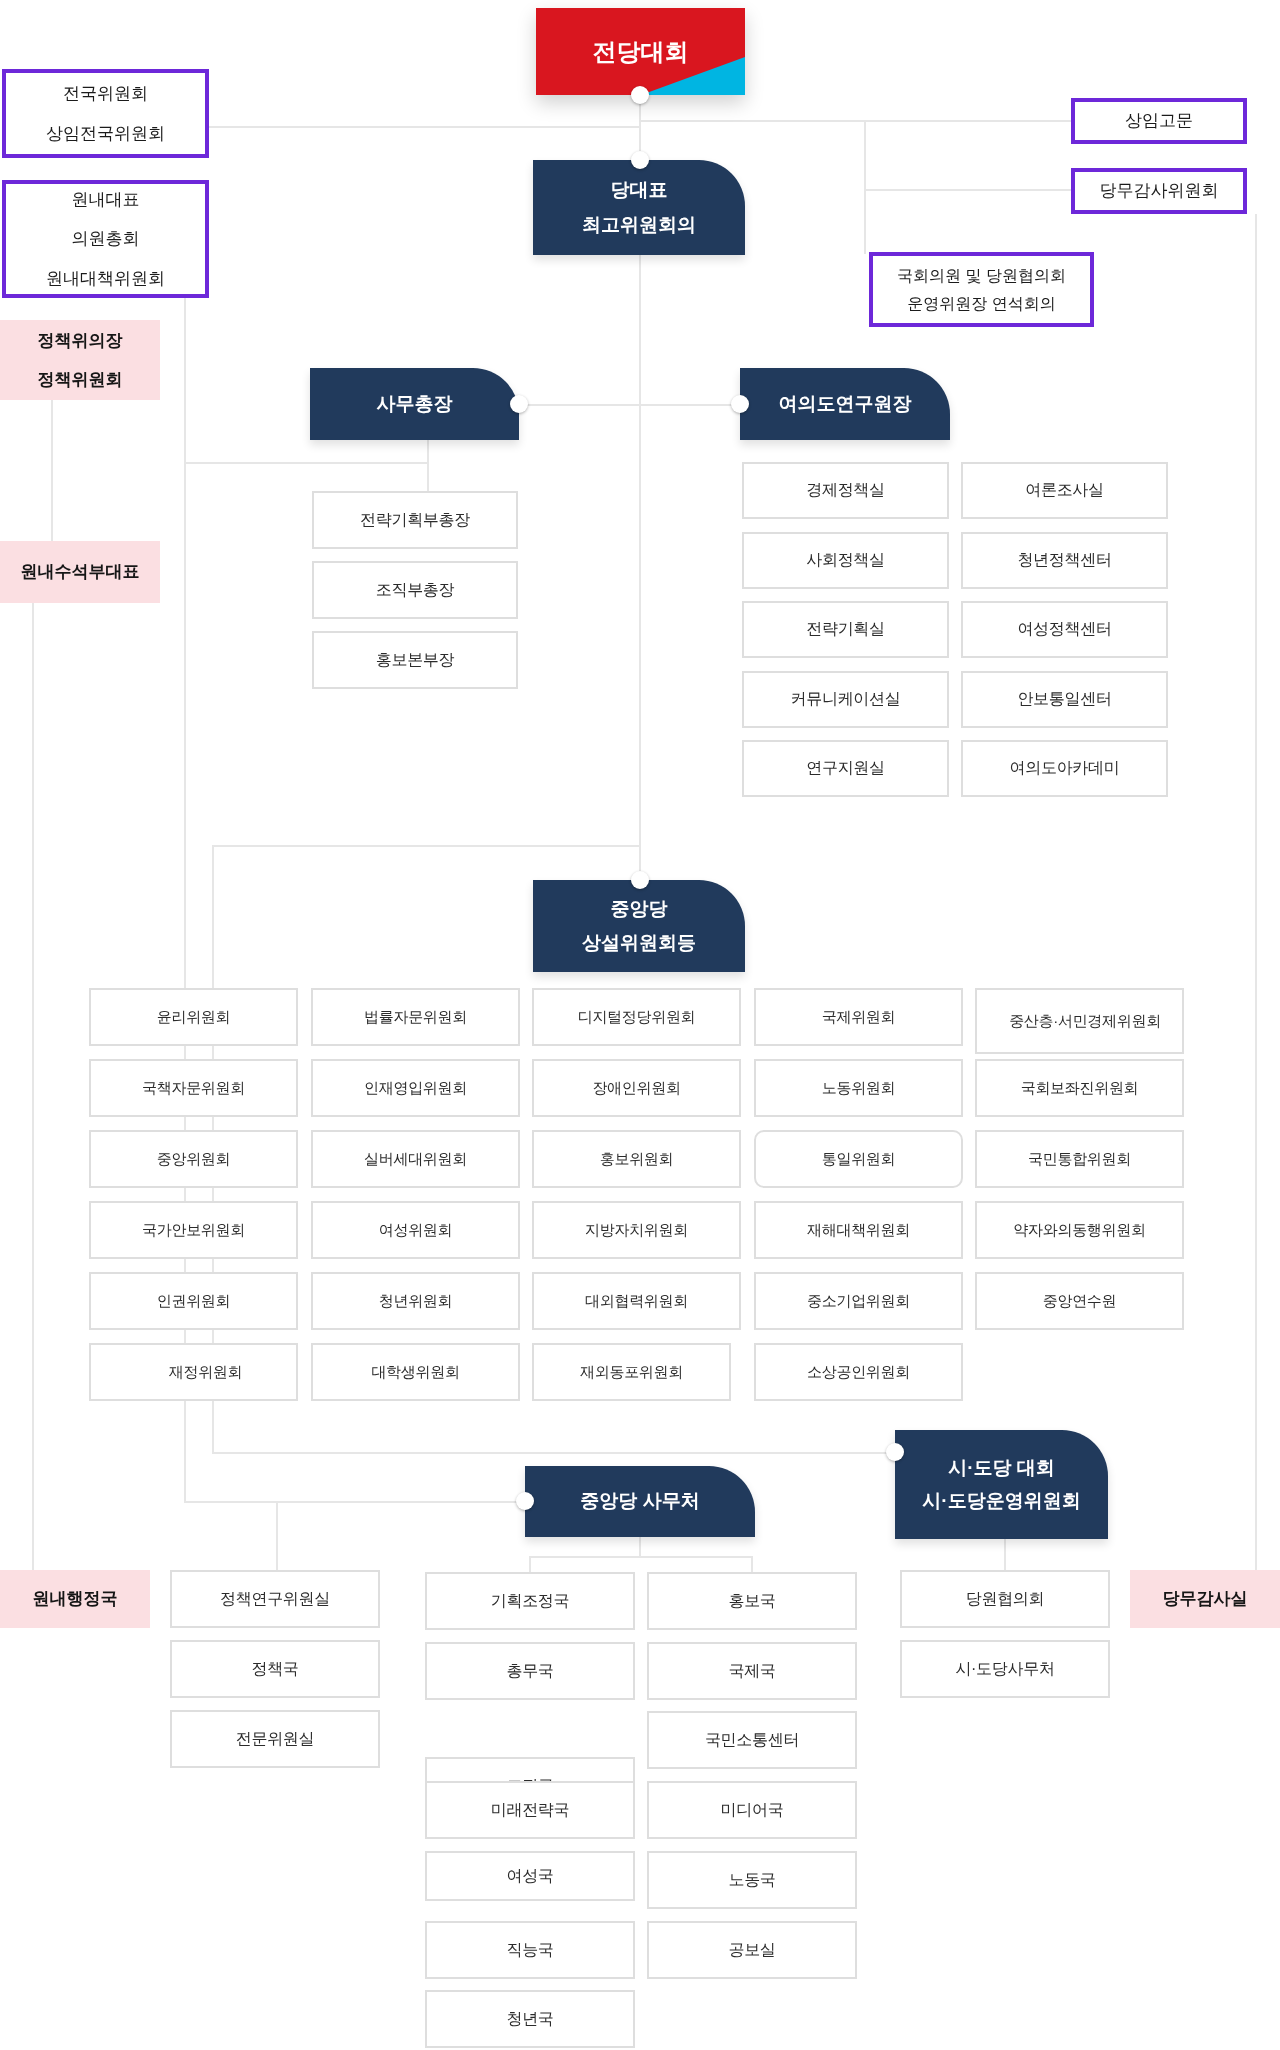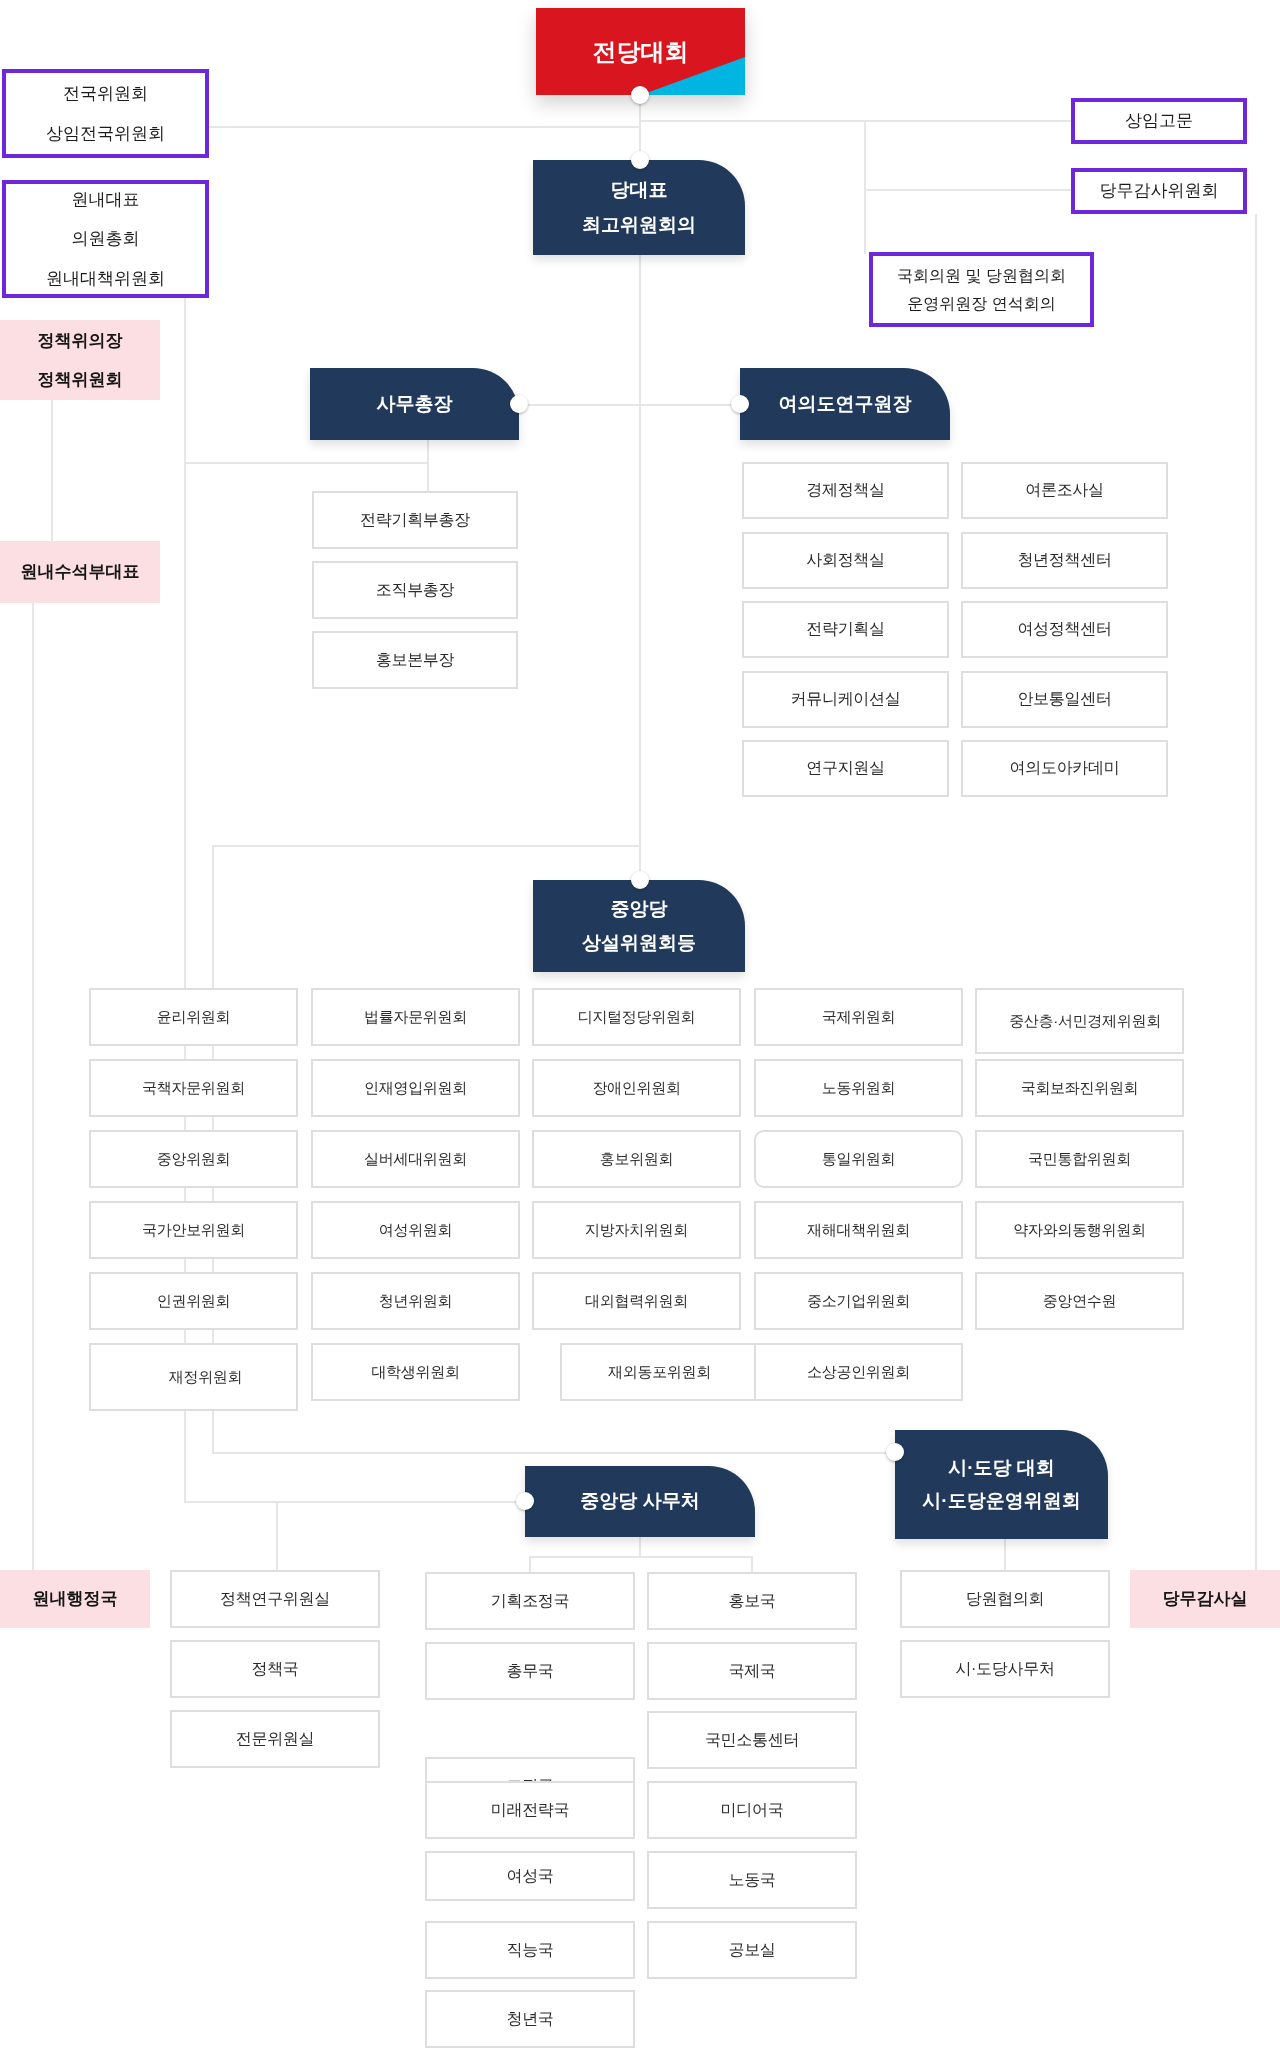--- a/index.html
+++ b/index.html
@@ -110,23 +110,23 @@
     <div class="gbox sm" style="left: 89px; top: 1201px; width: 209px; height: 58px;">국가안보위원회</div>
     <div class="gbox sm" style="left: 311px; top: 1201px; width: 209px; height: 58px;">여성위원회</div>
     <div class="gbox sm" style="left: 532px; top: 1201px; width: 209px; height: 58px;">지방자치위원회</div>
     <div class="gbox sm" style="left: 754px; top: 1201px; width: 209px; height: 58px;">재해대책위원회</div>
     <div class="gbox sm" style="left: 975px; top: 1201px; width: 209px; height: 58px;">약자와의동행위원회</div>
     <div class="gbox sm" style="left: 89px; top: 1272px; width: 209px; height: 58px;">인권위원회</div>
     <div class="gbox sm" style="left: 311px; top: 1272px; width: 209px; height: 58px;">청년위원회</div>
     <div class="gbox sm" style="left: 532px; top: 1272px; width: 209px; height: 58px;">대외협력위원회</div>
     <div class="gbox sm" style="left: 754px; top: 1272px; width: 209px; height: 58px;">중소기업위원회</div>
     <div class="gbox sm" style="left: 975px; top: 1272px; width: 209px; height: 58px;">중앙연수원</div>
-    <div class="gbox sm" style="left: 89px; top: 1343px; width: 209px; height: 68px; padding-left: 24px;">재정위원회</div>
+    <div class="gbox sm" style="left: 89px; top: 1343px; width: 209px; height: 58px; padding-left: 24px;">재정위원회</div>
     <div class="gbox sm" style="left: 311px; top: 1343px; width: 209px; height: 58px;">대학생위원회</div>
-    <div class="gbox sm" style="left: 560px; top: 1343px; width: 199px; height: 58px;">재외동포위원회</div>
+    <div class="gbox sm" style="left: 532px; top: 1343px; width: 199px; height: 58px;">재외동포위원회</div>
     <div class="gbox sm" style="left: 754px; top: 1343px; width: 209px; height: 58px;">소상공인위원회</div>
     <div class="gbox" style="left: 742px; top: 462px; width: 207px; height: 57px;">경제정책실</div>
     <div class="gbox" style="left: 961px; top: 462px; width: 207px; height: 57px;">여론조사실</div>
     <div class="gbox" style="left: 742px; top: 532px; width: 207px; height: 57px;">사회정책실</div>
     <div class="gbox" style="left: 961px; top: 532px; width: 207px; height: 57px;">청년정책센터</div>
     <div class="gbox" style="left: 742px; top: 601px; width: 207px; height: 57px;">전략기획실</div>
     <div class="gbox" style="left: 961px; top: 601px; width: 207px; height: 57px;">여성정책센터</div>
     <div class="gbox" style="left: 742px; top: 671px; width: 207px; height: 57px;">커뮤니케이션실</div>
     <div class="gbox" style="left: 961px; top: 671px; width: 207px; height: 57px;">안보통일센터</div>
     <div class="gbox" style="left: 742px; top: 740px; width: 207px; height: 57px;">연구지원실</div>

